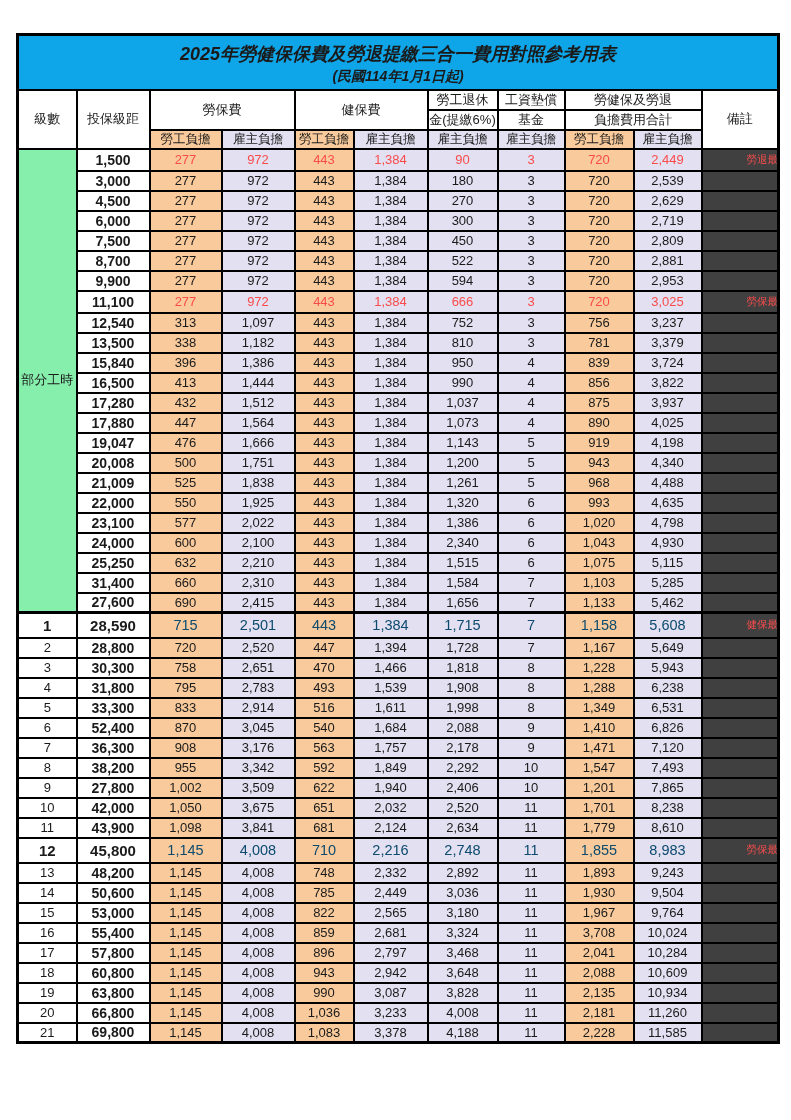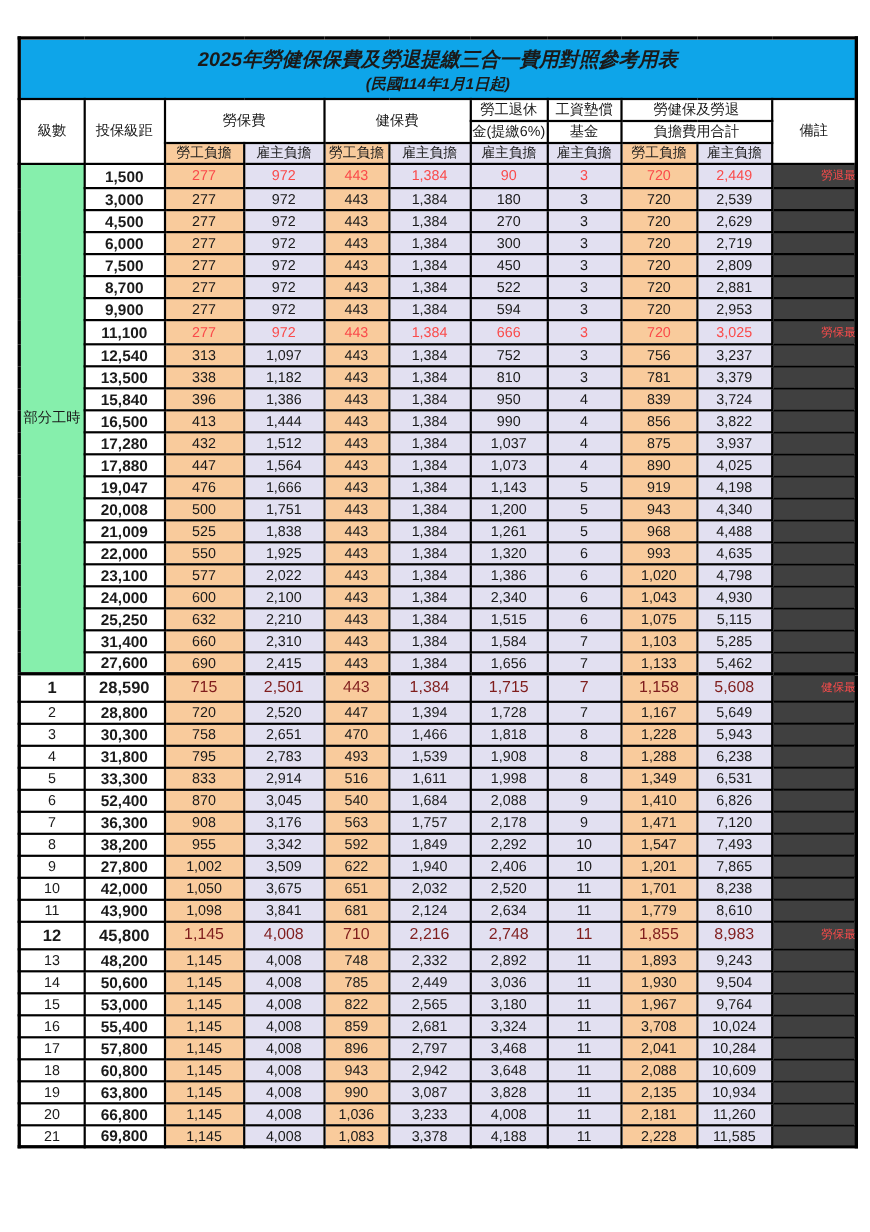--- a/index.html
+++ b/index.html
@@ -40,21 +40,21 @@
   
   tbody td { height: 20px; font-size: 13px; background: #fff; }
   tbody td.emp { background: #F9CB9C; }
   tbody td.er  { background: #E2E0F1; }
   tbody td.remark-cell { font-size: 10.5px; color: #FA4B4B; background: #404040; padding-left: 44px; }
 
   tr.red td.val { color: #FA4B4B; }
   tr.red td { height: 22px; }
 
   tr.red-large td { height: 25px; }
-  tr.red-large td.val { color: #7f1d1d; font-size: 14.5px; }
+  tr.red-large td.val { color: #0c4a6e; font-size: 14.5px; }
   tr.red-large td.level-cell, tr.red-large td.bracket-cell { font-size: 15px; font-weight: bold; }
 
   tr.section-top td { border-top: 3px solid #000; }
 
   td.part-time { font-size: 13px; background: #86efac; }
   td.bracket-cell { font-size: 14px; font-weight: bold; }
 </style>
 </head>
 <body>
 

